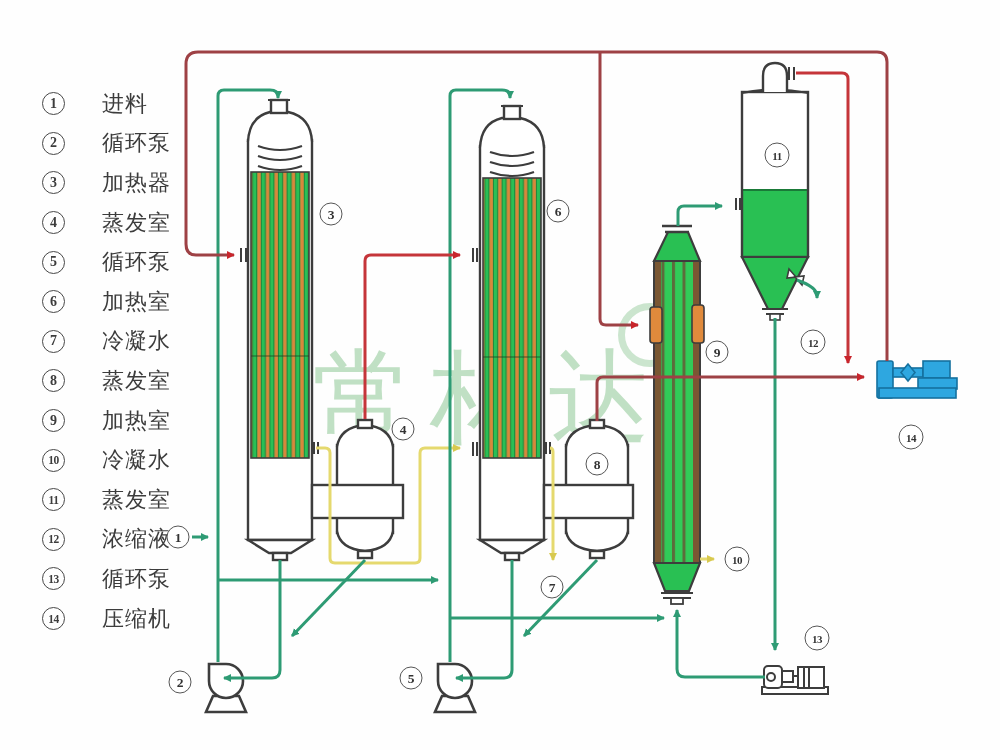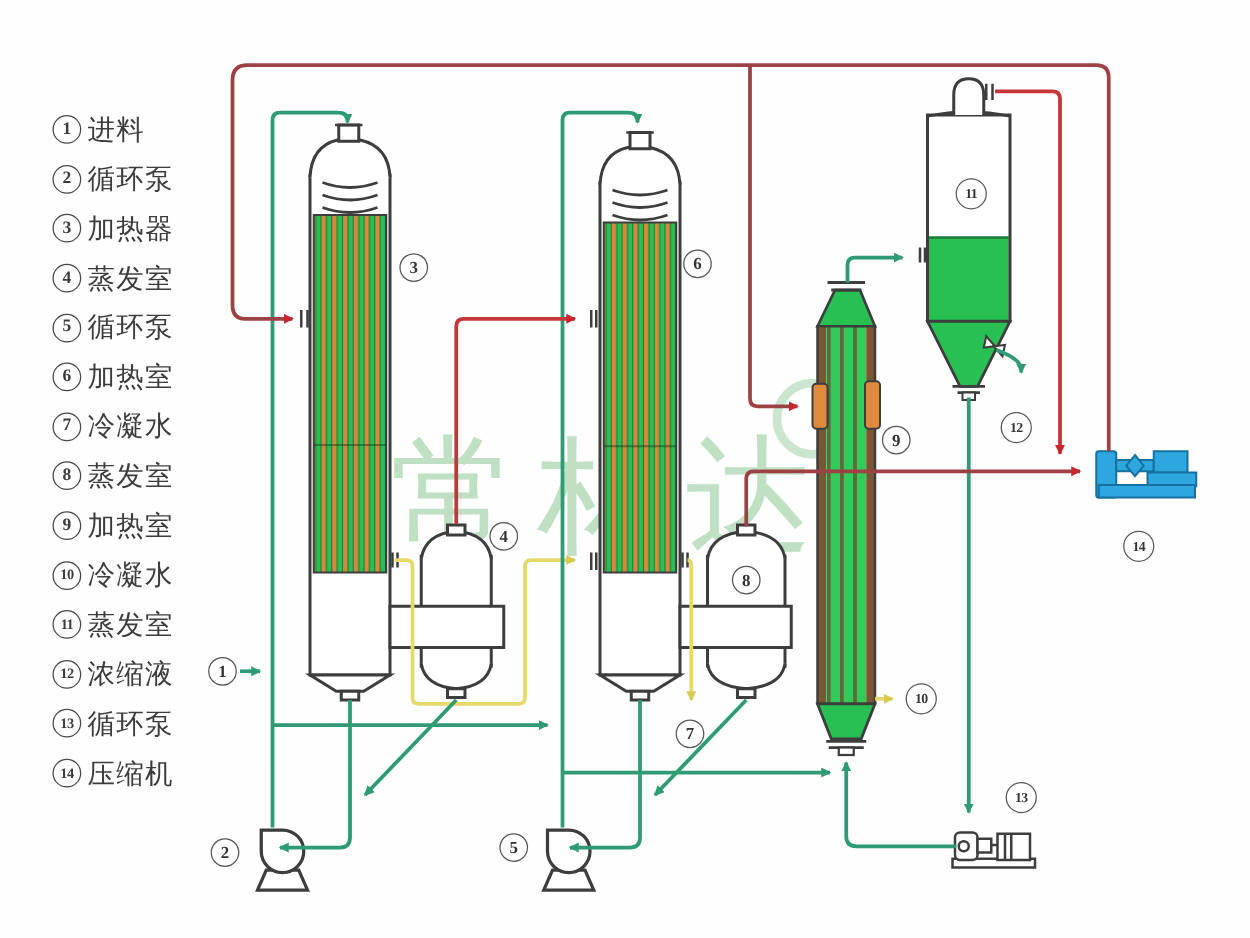--- a/index.html
+++ b/index.html
@@ -18,21 +18,21 @@
 
   
   .legend{position:absolute;left:42px;top:84px;z-index:2;}
   .legend-row{height:39.6px;display:flex;align-items:center;gap:5px;}
   .cnum{display:inline-flex;align-items:center;justify-content:center;
     width:23px;height:23px;border:1.7px solid #474747;border-radius:50%;
     font-size:14px;font-weight:bold;color:#3c3c3c;box-sizing:border-box;
     font-family:"Liberation Serif","DejaVu Serif",serif;flex:0 0 auto;}
   .cnum.two{font-size:11.5px;letter-spacing:-0.5px;}
   .legend-label{font-family:"Liberation Serif","DejaVu Serif",serif;
-    font-size:22px;color:#3c3c3c;letter-spacing:1px;}
+    font-size:22px;color:#3c3c3c;letter-spacing:1px;margin-left:32px;}
 
   
   .dnum{position:absolute;z-index:3;transform:translate(-50%,-50%);
     display:flex;align-items:center;justify-content:center;
     width:23px;height:23px;border:1.6px solid #565656;border-radius:50%;
     background:rgba(255,255,255,0.92);font-size:13.5px;font-weight:bold;color:#333;
     box-sizing:border-box;font-family:"Liberation Serif","DejaVu Serif",serif;}
   .dnum.two{width:25px;height:25px;font-size:11px;letter-spacing:-0.5px;}
 </style>
 </head>

